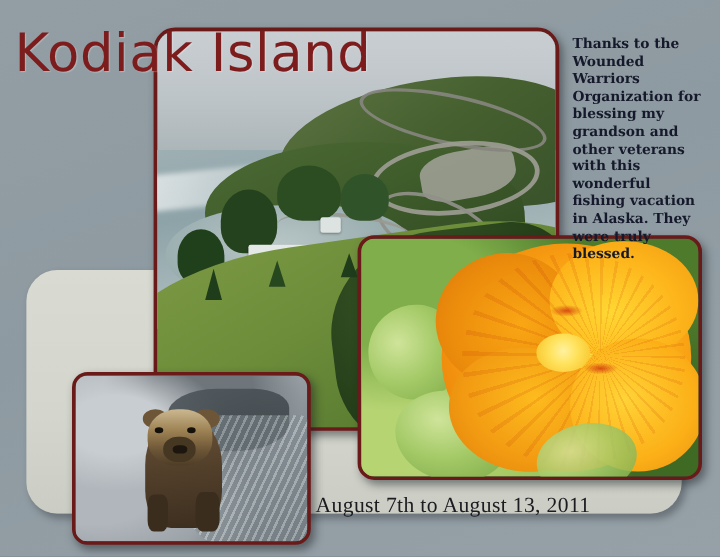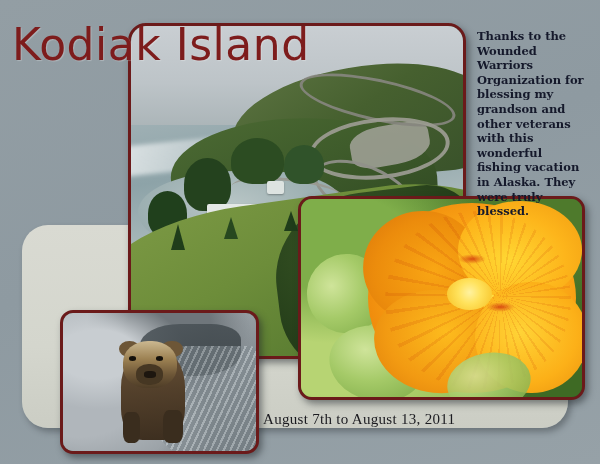--- a/index.html
+++ b/index.html
@@ -319,21 +319,21 @@
     color: #15192b;
     font-family: "DejaVu Serif", serif;
     z-index: 8;
   }
 
   
   #date-line {
     position: absolute;
     left: 263px;
     top: 411px;
-    font-size: 15px;
+    font-size: 18px;
     color: #1b1b20;
     font-family: "Liberation Serif", serif;
     letter-spacing: 0.3px;
     z-index: 8;
   }
 </style>
 </head>
 <body>
 
 <div id="page">

